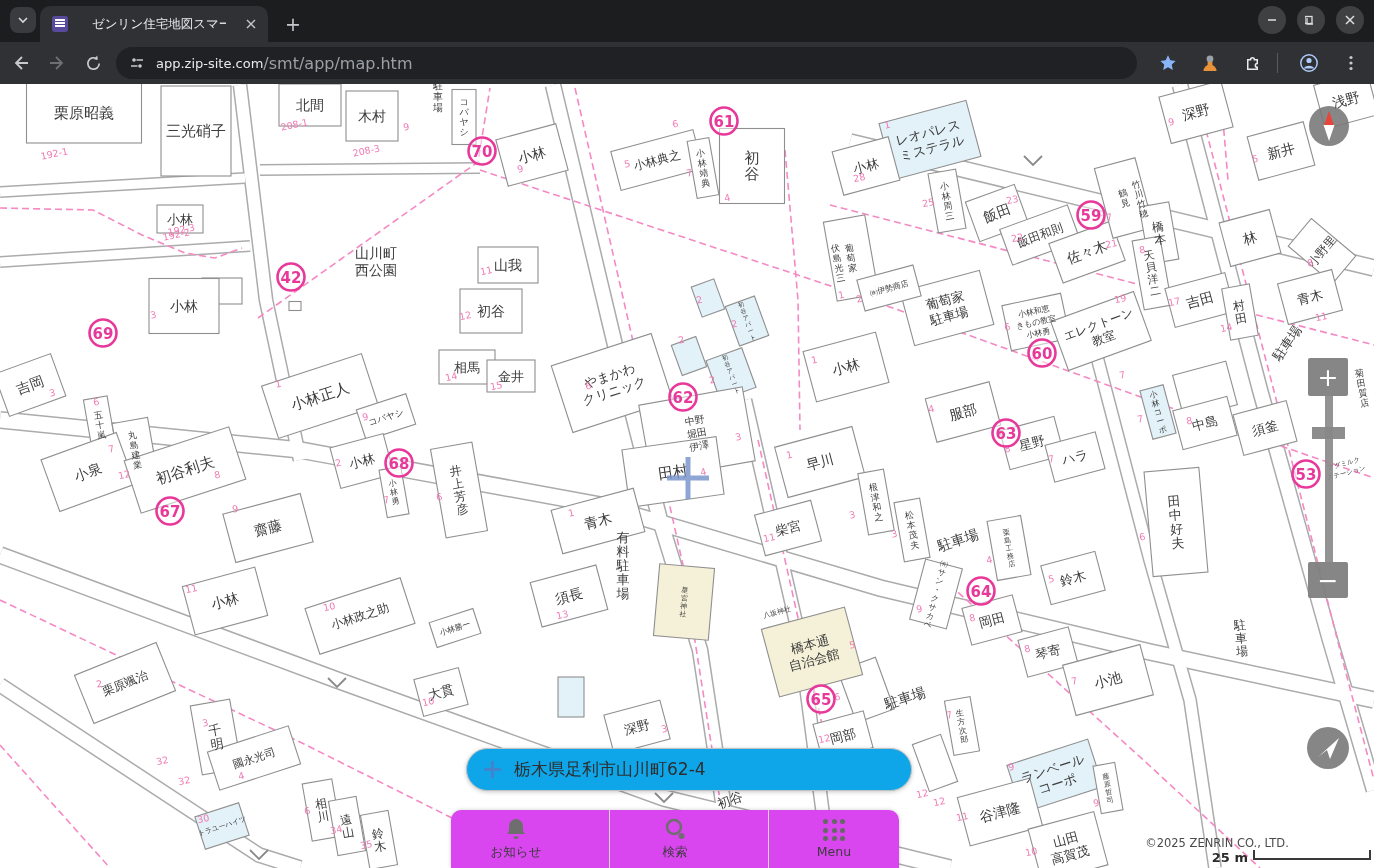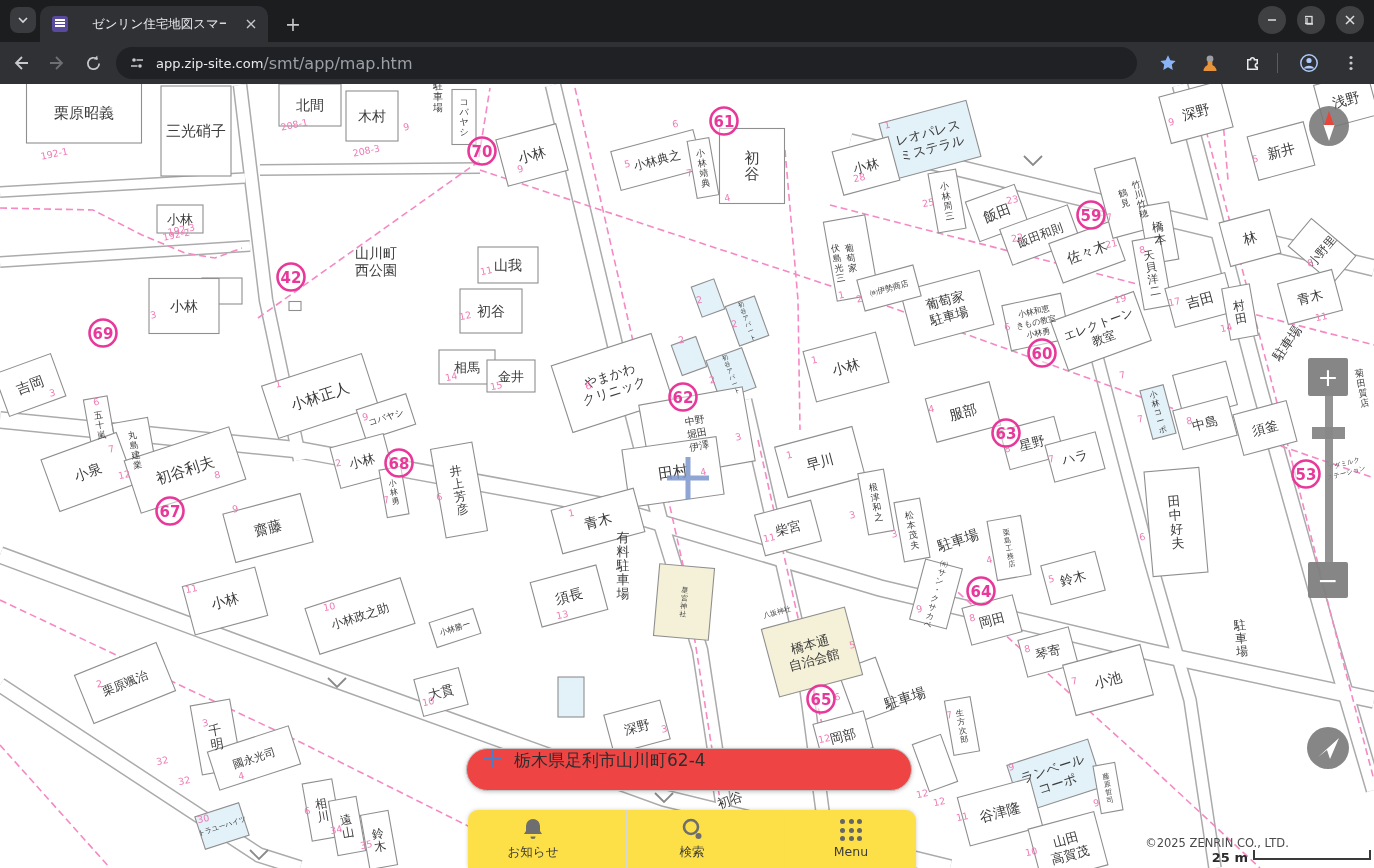--- a/index.html
+++ b/index.html
@@ -28,26 +28,26 @@
     display:flex;align-items:center;padding:0 12px;}
   #omnibox .host{color:#e8eaed;font-size:13px;}
   #omnibox .path{color:#9aa0a6;font-size:16px;}
   .tb-right{display:flex;align-items:center;margin-right:8px;gap:6px;}
   .vdiv{width:1px;height:20px;background:#5a5b5e;margin:0 4px;}
   
   #map-area{position:absolute;left:0;top:84px;width:1374px;height:784px;background:#fdfdfd;overflow:hidden;}
   #map-svg{position:absolute;left:0;top:0;}
   .overlay{position:absolute;}
   
-  #search-pill{left:466px;top:664px;width:444px;height:41px;background:#ef4444;border:1px solid #c2c2c2;
-    border-radius:22px;display:flex;align-items:flex-start;box-shadow:0 1px 4px rgba(0,0,0,.22);}
+  #search-pill{left:466px;top:664px;width:444px;height:41px;background:#0ea5e9;border:1px solid #c2c2c2;
+    border-radius:22px;display:flex;align-items:center;box-shadow:0 1px 4px rgba(0,0,0,.22);}
   #search-pill .plus{margin:0 12px 0 16px;display:flex;}
   #search-pill .addr{font-size:17px;color:#2e2e2e;}
   
-  #bottom-nav{left:468px;top:726px;width:448px;height:58px;background:#fde047;display:flex;
+  #bottom-nav{left:451px;top:726px;width:448px;height:58px;background:#d946ef;display:flex;
     border-radius:10px 10px 0 0;box-shadow:0 0 4px rgba(0,0,0,.18);}
   .nav-btn{flex:1;display:flex;flex-direction:column;align-items:center;justify-content:center;gap:3px;}
   .nav-btn + .nav-btn{border-left:1px solid #d6d6d6;margin-left:28px;}
   .nav-btn .lbl{font-size:12.5px;color:#3c3c3c;}
   .menu-grid{display:grid;grid-template-columns:repeat(3,5px);grid-template-rows:repeat(3,5px);gap:3.5px;}
   .menu-grid span{width:5px;height:5px;border-radius:50%;background:#666;}
   
   #zoomctrl{left:1300px;top:268px;width:60px;height:336px;}
   .zbtn{position:absolute;left:8px;width:40px;background:rgba(128,128,128,.95);color:#fff;
     display:flex;align-items:center;justify-content:center;font-size:25px;border-radius:2px;}

